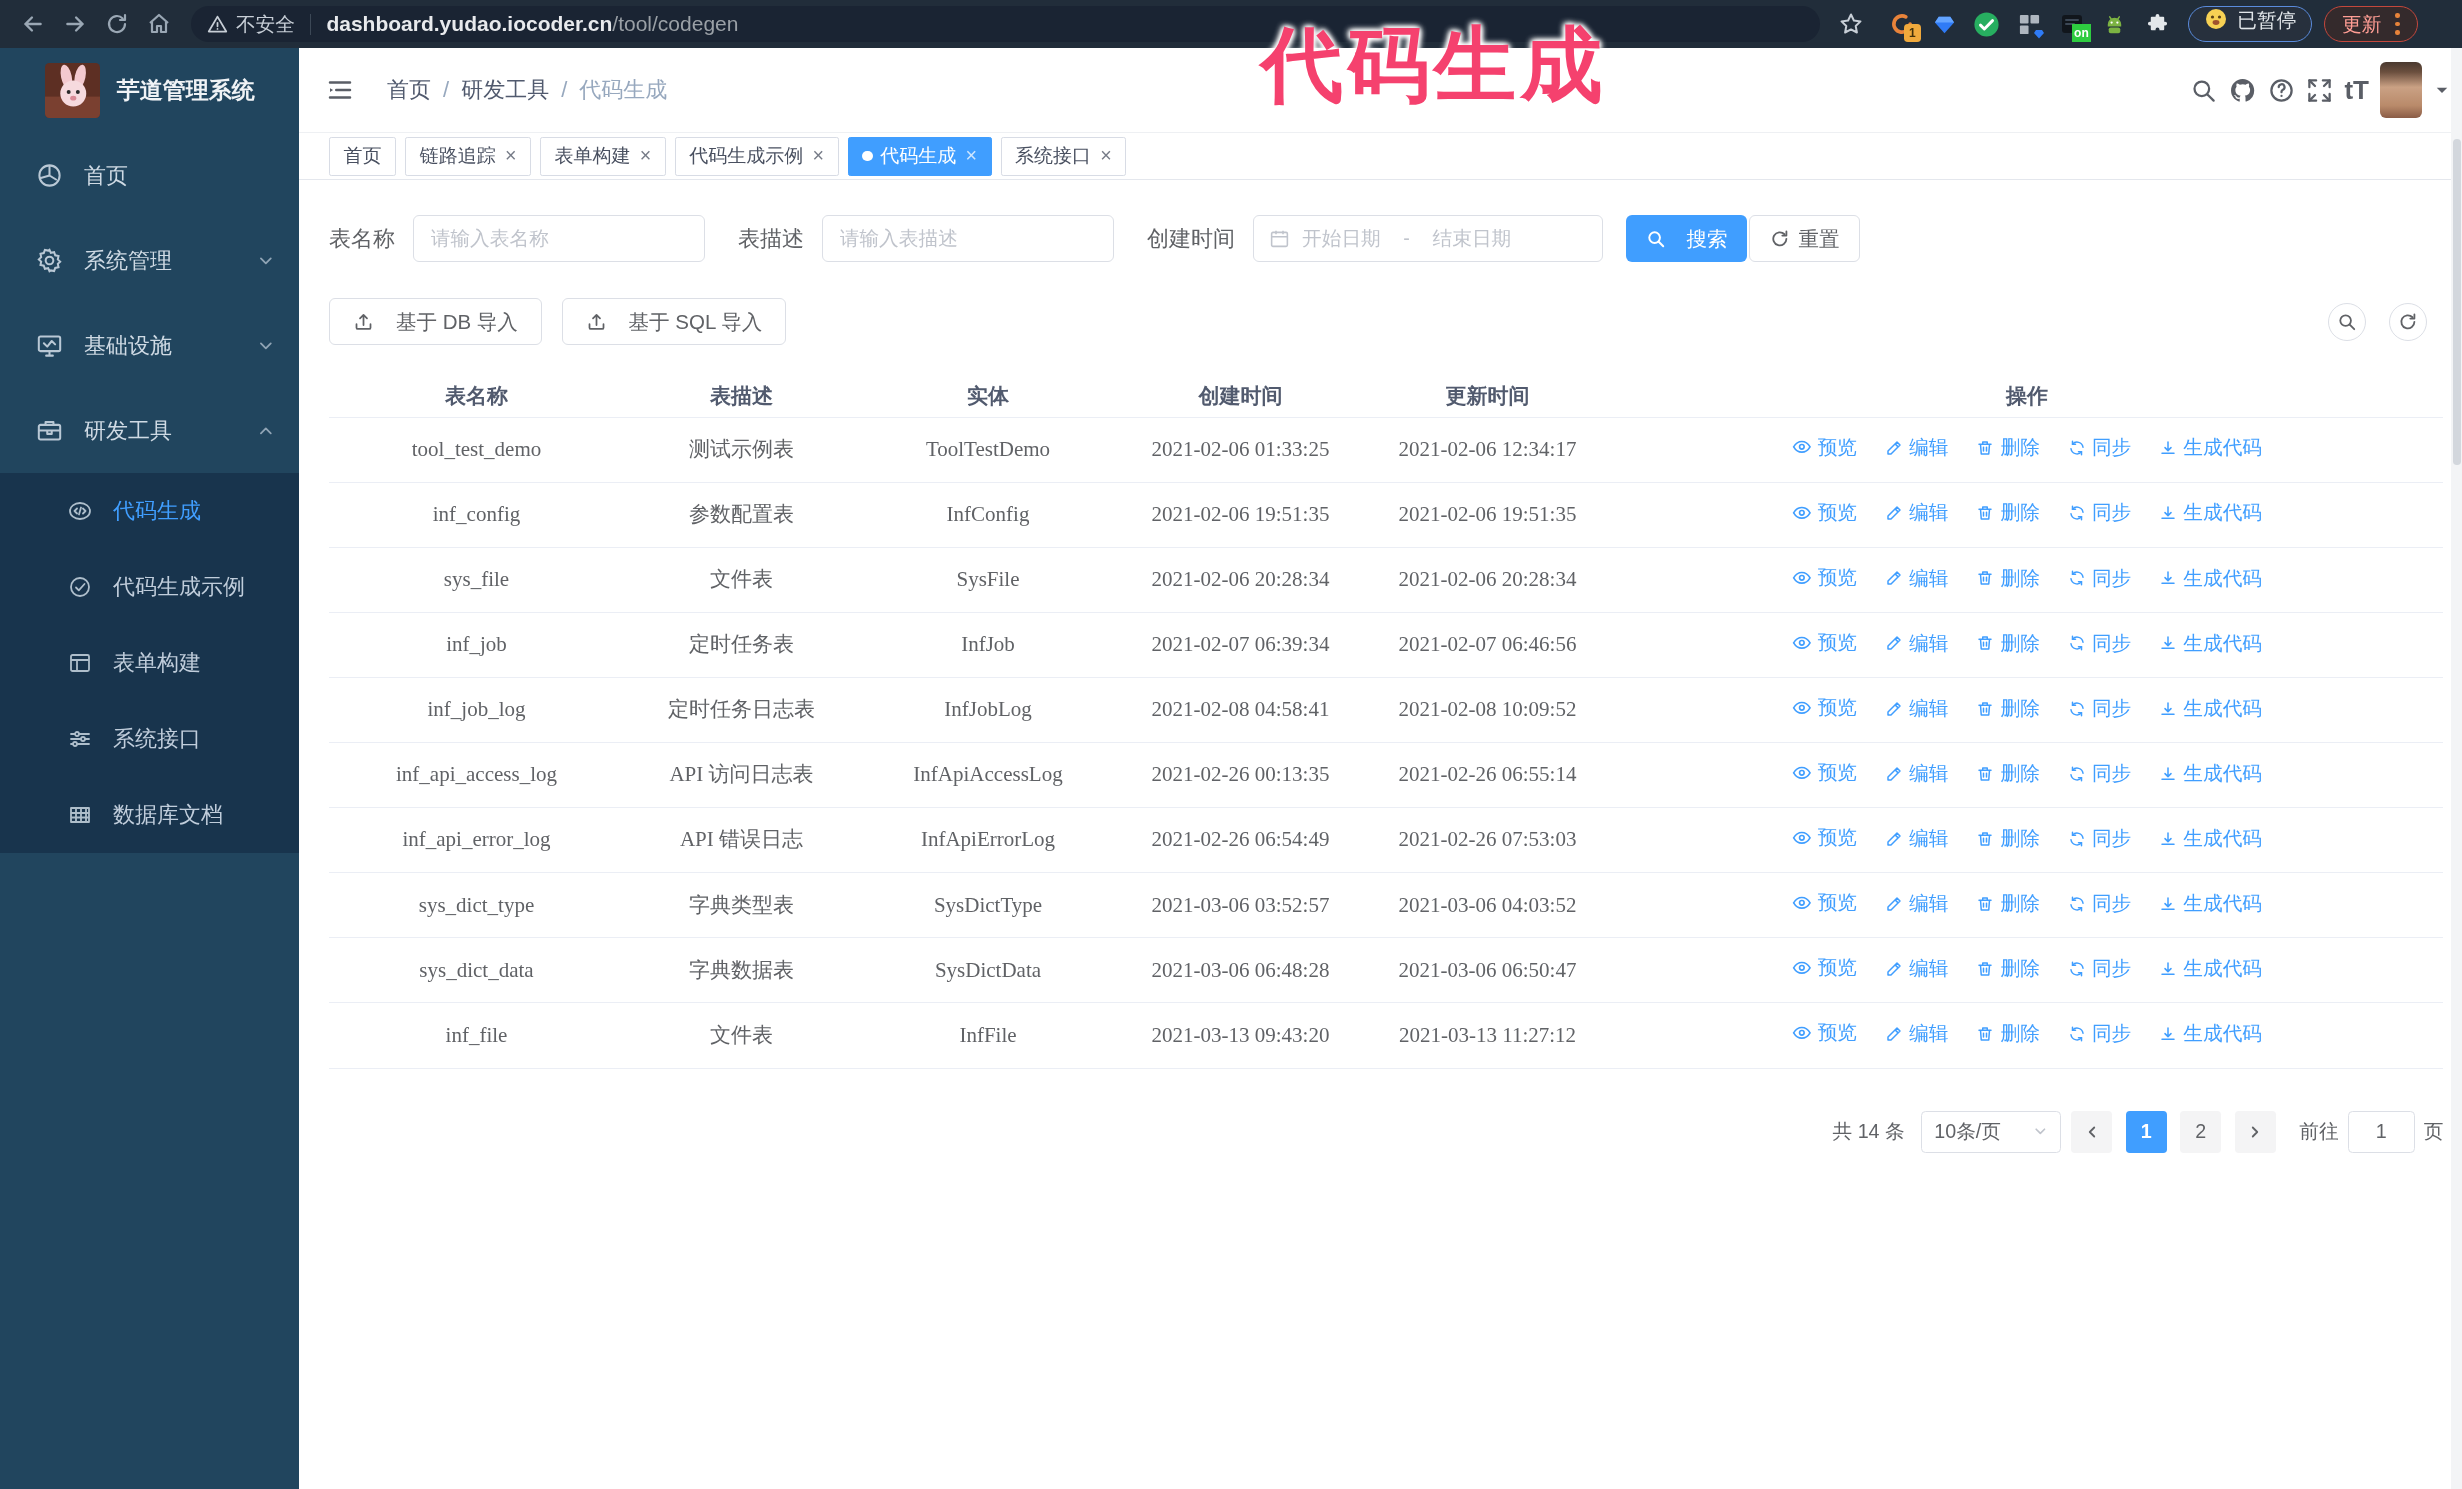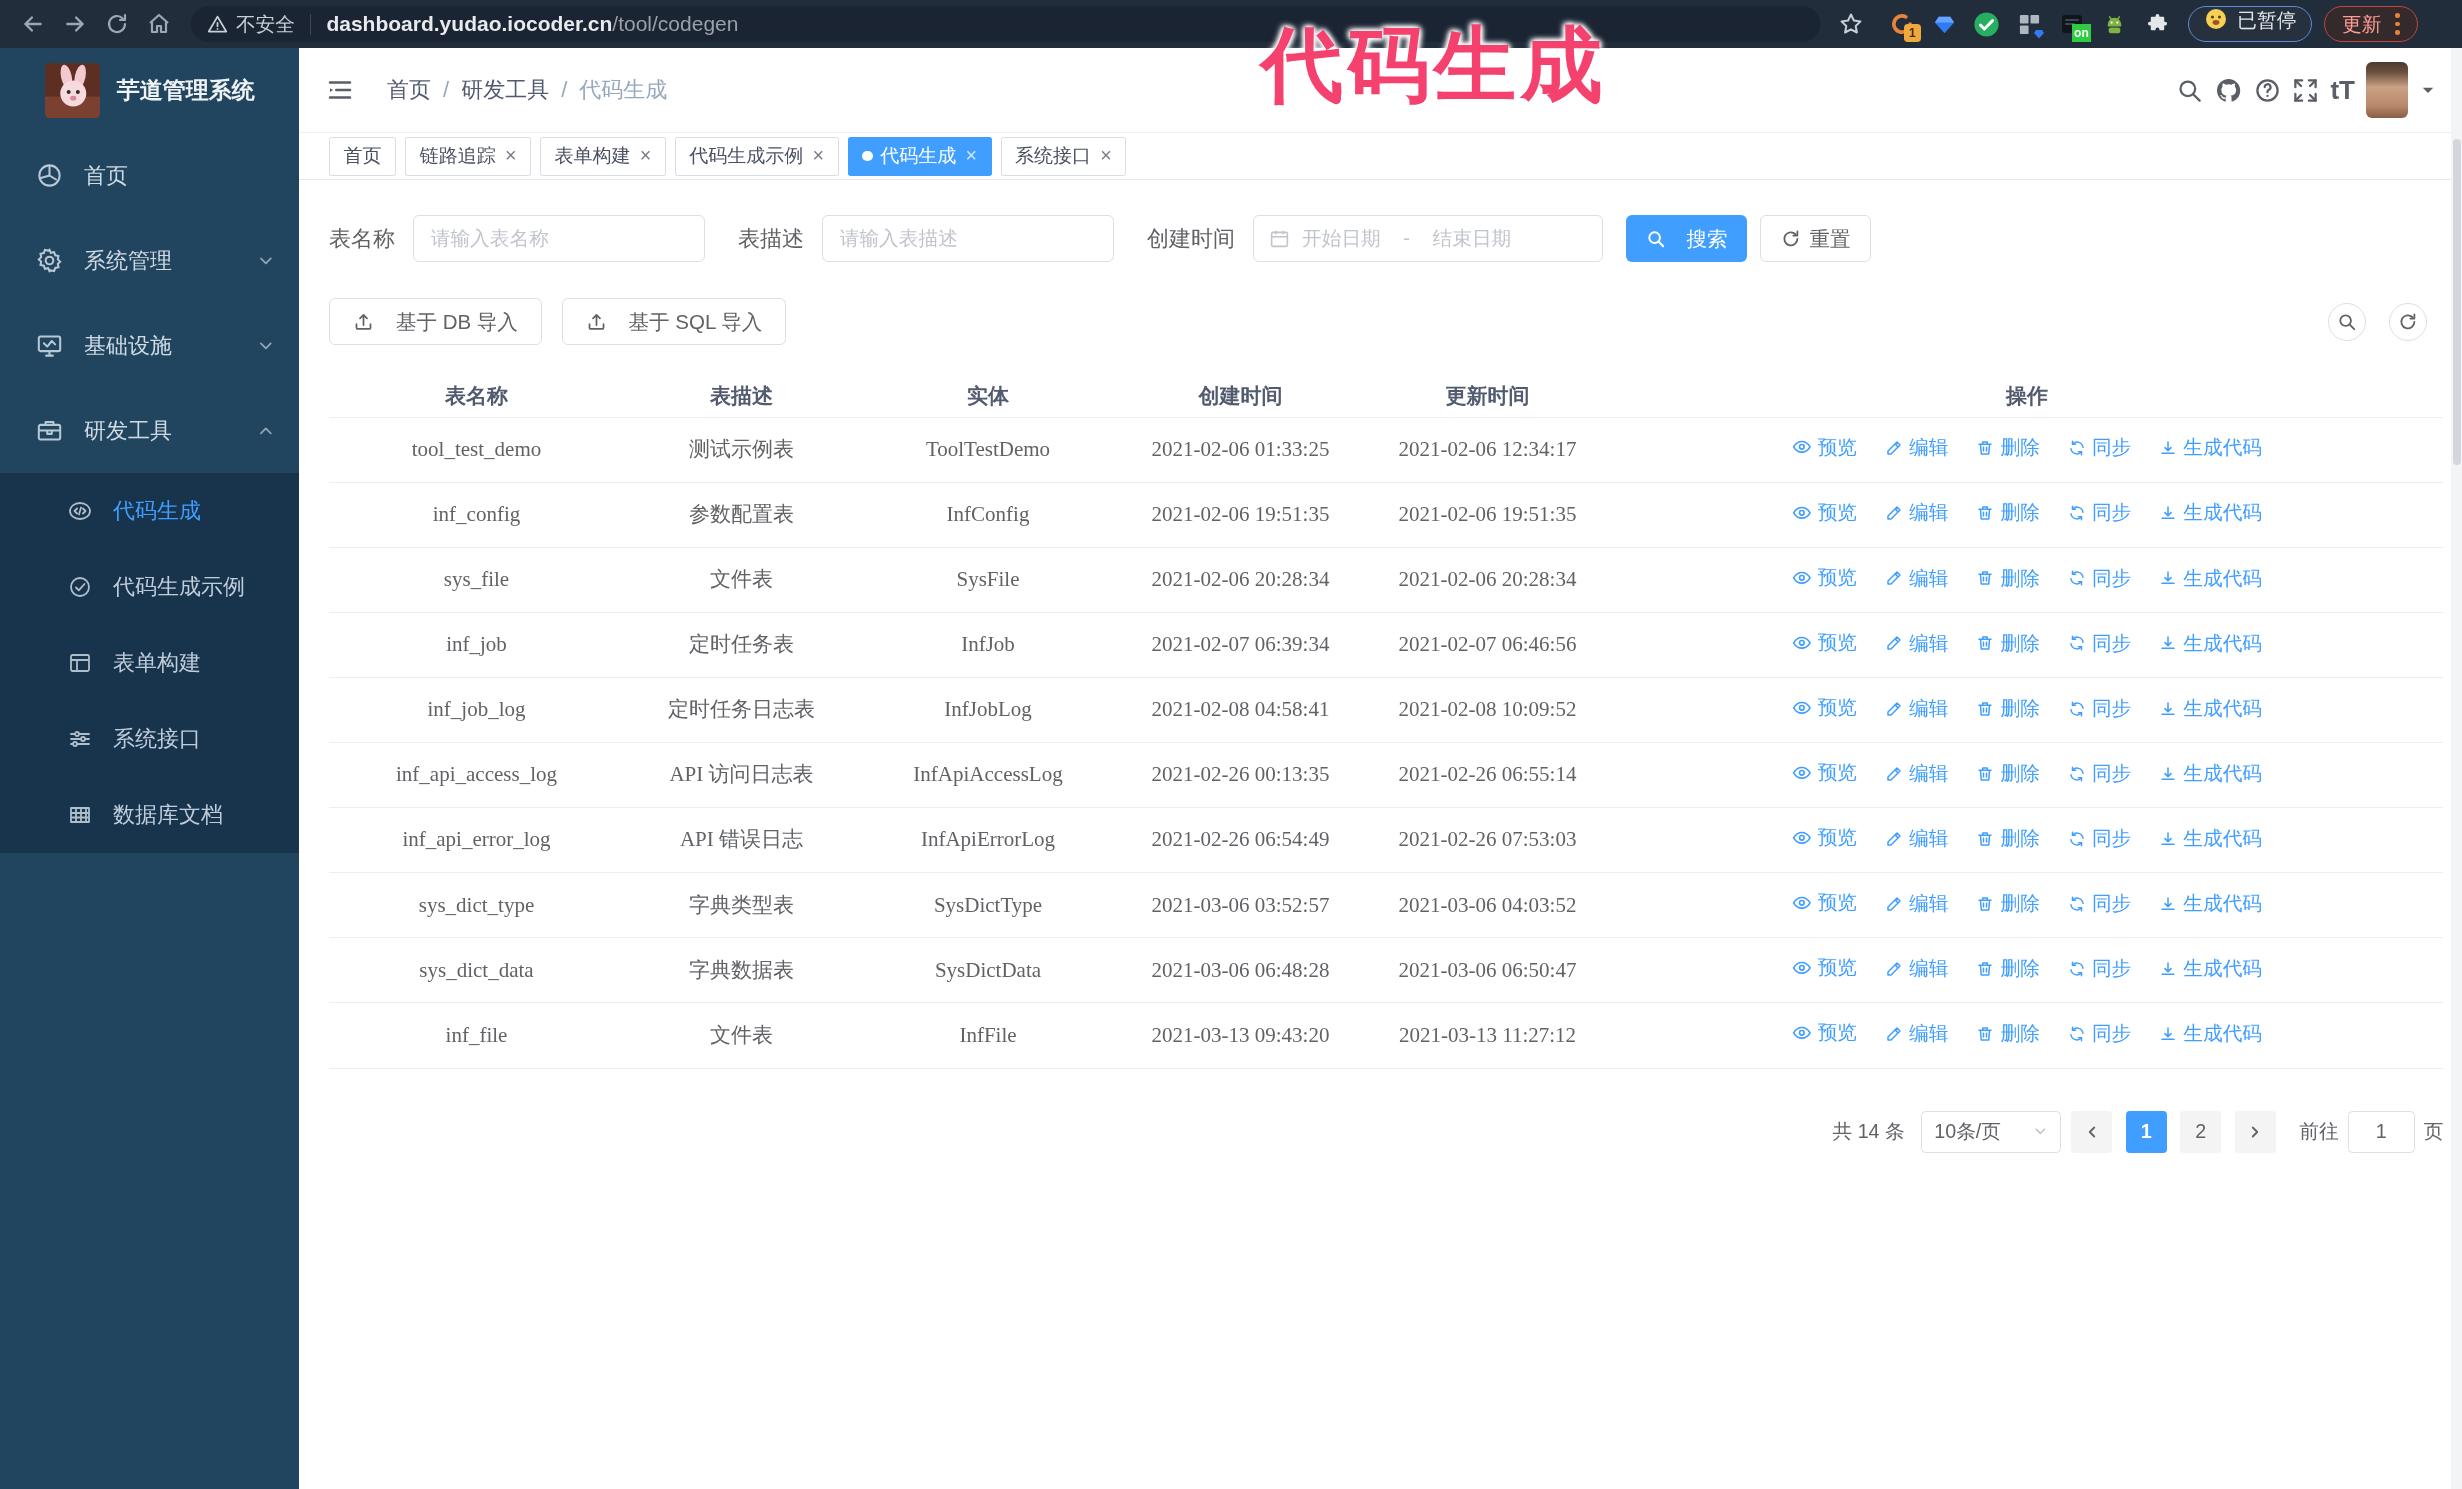--- a/index.html
+++ b/index.html
@@ -42,41 +42,41 @@
   .sub-item .mi { width:24px; height:24px; margin-right:21px; color:#aebecb; flex:0 0 auto; }
   .sub-item.active { color:#409eff; }
 
   
   .navbar { position:absolute; left:299px; top:48px; width:2164px; height:85px; background:#fff; border-bottom:1.5px solid #eef0f3; display:flex; align-items:center; z-index:20; }
   .hamburger { margin-left:26px; color:#5a5e66; }
   .breadcrumb { margin-left:32px; font-size:22px; display:flex; align-items:center; gap:12px; }
   .crumb { color:#515a6e; }
   .crumb-sep { color:#97a8be; }
   .crumb.last { color:#97a8be; }
-  .nav-right { margin-left:auto; display:flex; align-items:center; gap:11px; padding-right:26px; color:#5a5e66; }
+  .nav-right { margin-left:auto; display:flex; align-items:center; gap:11px; padding-right:12px; color:#5a5e66; }
   .avatar { width:42px; height:56px; border-radius:6px; background:linear-gradient(180deg,#4a3a30 0%,#6b4f3e 18%,#caa184 45%,#b98a6a 78%,#8a5c46 100%); }
 
   
   .tagsbar { position:absolute; left:299px; top:133px; width:2164px; height:47px; background:#fff; border-bottom:1.5px solid #e4e7ed; display:flex; align-items:center; padding-left:30px; gap:9px; z-index:19; }
   .tag { height:39px; display:inline-flex; align-items:center; border:1.5px solid #d8dce5; background:#fff; color:#495060; font-size:19px; padding:0 13.6px; gap:7.6px; border-radius:2.3px; cursor:pointer; }
   .tag.active { background:#409eff; border-color:#409eff; color:#fff; }
   .tag-dot { width:10.6px; height:10.6px; border-radius:50%; background:#fff; }
   .tag-close { font-size:19.7px; line-height:1; color:inherit; opacity:.75; margin-left:1.5px; }
 
   
   .content { position:absolute; left:299px; top:180px; width:2164px; height:1309px; background:#fff; overflow:hidden; }
   .filter-row { display:flex; align-items:center; margin:35px 0 0 30px; height:47px; }
   .f-label { font-size:22px; color:#606266; margin-right:18px; white-space:nowrap; }
   .f-input { width:292px; height:47px; border:1.5px solid #dcdfe6; border-radius:6px; padding:0 16.7px; font-size:19.7px; color:#606266; background:#fff; font-family:inherit; }
   .f-input::placeholder { color:#c0c4cc; }
   .ml44 { margin-left:33px; }
   .daterange { width:350px; height:47px; border:1.5px solid #dcdfe6; border-radius:6px; display:flex; align-items:center; padding:0 15px; gap:12px; color:#c0c4cc; font-size:19.7px; }
   .daterange .sep { color:#c0c4cc; margin:0 10.6px; }
   .btn-primary { height:47px; background:#409eff; border:none; border-radius:6px; color:#fff; font-size:20.5px; display:inline-flex; align-items:center; gap:21px; padding:0 19.7px; margin-left:23px; cursor:pointer; font-family:inherit; }
-  .btn-plain { height:47px; background:#fff; border:1.5px solid #dcdfe6; border-radius:6px; color:#606266; font-size:20.5px; display:inline-flex; align-items:center; gap:9px; padding:0 19.7px; margin-left:13px; cursor:pointer; font-family:inherit; }
+  .btn-plain { height:47px; background:#fff; border:1.5px solid #dcdfe6; border-radius:6px; color:#606266; font-size:20.5px; display:inline-flex; align-items:center; gap:9px; padding:0 19.7px; margin-left:2px; cursor:pointer; font-family:inherit; }
   .toolbar-row { display:flex; align-items:center; margin:36px 30px 0 30px; height:47px; }
   .import-btn { height:47px; background:#fff; border:1.5px solid #dcdfe6; border-radius:6px; color:#606266; font-size:20.5px; display:inline-flex; align-items:center; gap:22px; padding:0 23px; cursor:pointer; font-family:inherit; }
   .import-btn + .import-btn { margin-left:19.7px; }
   .circle-group { margin-left:auto; display:flex; gap:23px; margin-right:6px; }
   .circle-btn { width:38px; height:38px; border-radius:50%; border:1.5px solid #dcdfe6; background:#fff; color:#606266; display:flex; align-items:center; justify-content:center; cursor:pointer; }
 
   
   table.grid { margin:30px 0 0 30px; width:2114px; border-collapse:collapse; table-layout:fixed; }
   .grid th { height:42px; font-size:21px; color:#515a6e; font-weight:bold; text-align:center; border-bottom:1.5px solid #ebeef5; padding:0 7.6px; }
   .grid td { font-size:21px; color:#606266; text-align:center; padding:15px 7.6px; border-bottom:1.5px solid #ebeef5; line-height:1.5;font-family:Liberation Serif, serif; }

